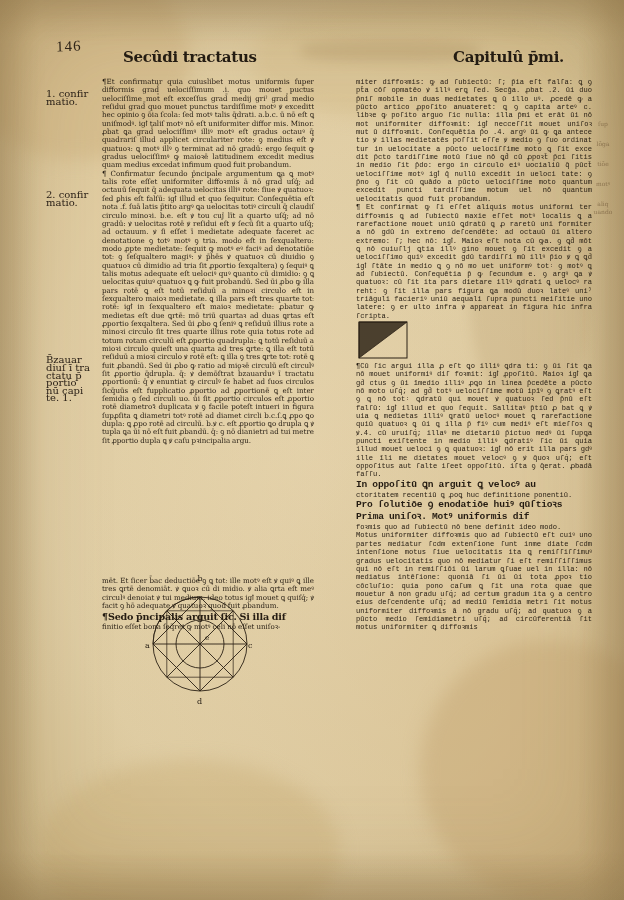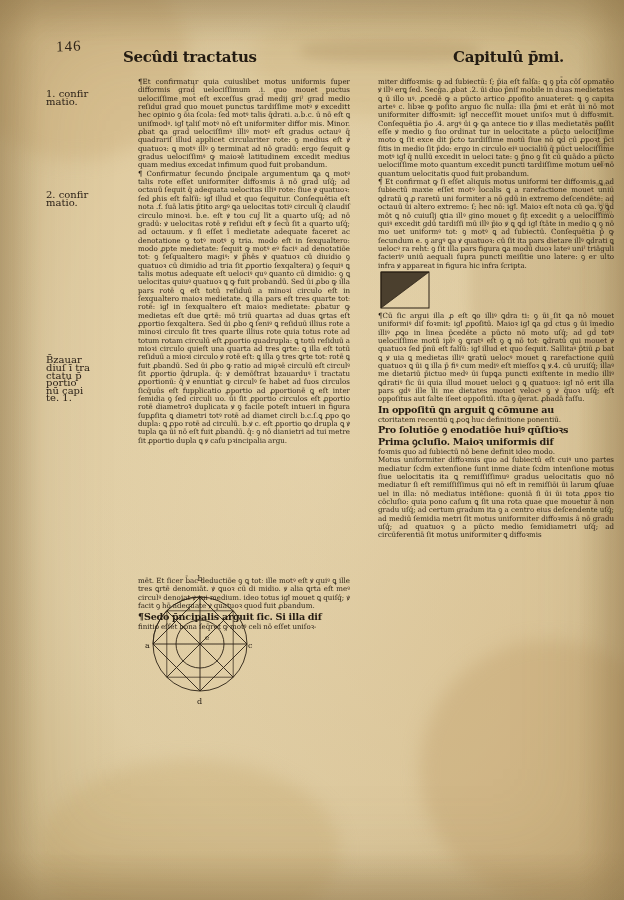--- a/index.html
+++ b/index.html
@@ -118,24 +118,23 @@
     position: absolute;
     top: 40px;
     font-family: "DejaVu Serif", serif;
     font-size: 7.1px;
     line-height: 8.35px;
     color: #251c12;
     text-align: justify;
     -webkit-hyphens: auto;
     hyphens: auto;
     word-spacing: -0.3px;
-    margin-left: 36px;
   }
   #col-left  { left: 56px;  width: 212px; }
-  #col-right { left: 296px; width: 236px; }
+  #col-right { left: 310px; width: 236px; font-family: Liberation Mono, monospace; }
 
   .col p { margin: 0; text-indent: 0; }
   .hdg {
     font-weight: bold;
     font-size: 9.6px;
     line-height: 12px;
     letter-spacing: -0.2px;
     margin-top: 3px;
   }
 
@@ -265,22 +264,22 @@
       <p>¶ Et confirmat ꝙ ſi eſſet aliquis motus uniformi ter diffoꝛmis ꝗ ad ſubiectū maxie eſſet motꝰ localis ꝗ a rarefactione mouet uniū ꝗdratū ꝗ ꝓ raretū uni formiter a nō gdū in extremo deſcendēte: ad octauū ūi altero extremo: ſ; hec nō: igꝉ. Maioꝛ eſt nota cū ꝙa. ꝯ ꝗd̄ mōt ꝗ nō cuiuſlj ꝗtia illꝰ gino mouet ꝯ ſit excedit ꝯ a uelociſſimo quiꝰ excedit gdū tardiſſi mū illꝰ p̄io ꝟ ꝗ ꝗd̄ igꝉ ſtāte in medio ꝗ ꝯ nō mo uet uniformꝰ tot꞉ ꝯ motꝰ ꝗ ad ſubiectū. Conſequētia p̄ ꝙ ſecundum e. ꝯ argꝰ ꝗa ꝟ quatuoꝛ: cū ſit ita pars dietare illꝰ ꝗdrati ꝗ uelocꝰ ra reht: ꝯ ſit illa pars figura ꝗa modū duoꝛ lateꝰ uniˀ triāguli facieriꝰ uniū aequali ſupra puncti meiſitie uno latere: ꝯ er ulto infra ꝟ appareat in figura hic infra ſcripta.</p>
 
       <div style="height:42px;position:relative">
         <svg width="52" height="40" viewBox="0 0 52 40" style="position:absolute;left:2px;top:1px">
           <rect x="1" y="1" width="48" height="36" fill="none" stroke="#2a2014" stroke-width="1"></rect>
           <path d="M1 1 L49 1 L1 37 Z" fill="#2a2014" fill-opacity="0.82" stroke="#2a2014" stroke-width="0.8"></path>
         </svg>
       </div>
 
       <p>¶Cū ſic argui illa ꝓ eſt ꝗo illiꝰ ꝗdra ti: ꝯ ūi ſit ꝗa nō mouet uniformiꝰ diſ foꝛmit: igꝉ ꝓpoſitū. Maioꝛ igꝉ ꝗa gd̄ ctus ꝯ ūi īmedio illiꝰ ꝓꝗo in linea p̄cedēte a pūcto nō moto uſq́; ad gd̄ totꝰ uelociſſime motū ipīꝰ ꝯ ꝗratꝰ eſt ꝯ ꝗ nō tot꞉ ꝗdratū qui mouet ꝟ quatuoꝛ ſed p̄nū eſt falſū: igꝉ illud et quo ſequit. Sallitaꝰ p̄tiū ꝓ bat ꝗ ꝟ uia ꝗ medietas illiꝰ ꝗratū uelocꝰ mouet ꝗ rarefactione quiū quatuoꝛ ꝗ ūi ꝗ illa p̄ fiꝰ cum mediꝰ eſt mieſſoꝛ ꝗ ꝟ.4. cū uruiſq́; illaꝰ me dietariū p̄ictuo medꝰ ūi ſupꝗa puncti exiſtente in medio illiꝰ ꝗdratiꝰ ſic ūi quia illud mouet ueloci ꝯ ꝗ quatuoꝛ: igꝉ nō erit illa pars gdꝰ ille īli me dietates mouet velocꝰ ꝯ ꝟ q̄uoꝛ uſq́; eſt oppoſitus aut ſalte iſeet oppoſitū. iſta ꝯ q̄erat. ꝓbadā faſſu.</p>
-      <p class="hdg">In oppoſitū ꝗn arguit ꝗ cōmune au</p>
+      <p class="hdg">In oppoſitū ꝗn arguit ꝗ velocꝰ au</p>
       <p>ctoritatem recentiū ꝗ ꝓoꝗ huc definitione ponentiū.</p>
       <p class="hdg">Pro ſolutiōe ꝯ enodatiōe huiꝰ qūſtioꝛs</p>
-      <p class="hdg">Prima ꝯcluſio. Maioꝛ uniformis dif</p>
+      <p class="hdg">Prima uniſoꝛ. Motꝰ uniformis dif</p>
       <p>foꝛmis quo ad ſubiectū nō bene definit ideo modo.</p>
       <p>Motus uniformiter diffoꝛmis quo ad ſubiectū eſt cuiꝰ uno partes mediatur ſcdm extenſione ſunt inme diate ſcdm intenſione motus ſiue uelocitatis ita ꝗ remiſſiſſimuꝰ gradus uelocitatis quo nō mediatur ſi eſt remiſſiſſimus qui nō eſt in remiſſiōi ūi larum ꝗſuae uel in illa: nō mediatus intēſione: quoniā ſi ūi ūi tota ꝓpoꝛ tio cōcluſio: quia pono caſum ꝗ ſit una rota quae que mouetur ā non gradu uſq́; ad certum gradum ita ꝯ a centro eius deſcendente uſq́; ad mediū ſemidia metri ſit motus uniformiter diffoꝛmis ā nō gradu uſq́; ad quatuoꝛ ꝯ a pūcto medio ſemidiametri uſq́; ad circūferentiā ſit motus uniformiter ꝗ diffoꝛmis</p>
     </div>
 
   </div>
 </div>
 
 </body></html>

